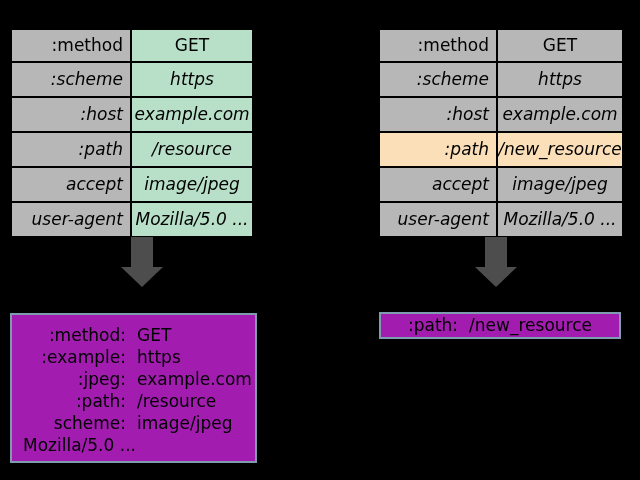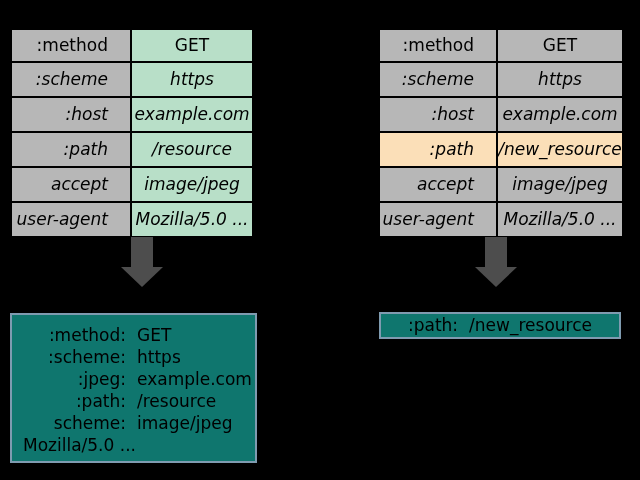--- a/index.html
+++ b/index.html
@@ -32,21 +32,21 @@
     border: 2px solid #000000;
     display: flex;
     align-items: center;
     font-size: 17px;
     line-height: 1;
     overflow: hidden;
     white-space: nowrap;
   }
   .cell-name {
     justify-content: flex-end;
-    padding-right: 22px;
+    padding-right: 7px;
     background: #b7b7b7;
   }
   .cell-value {
     justify-content: center;
     padding: 0 3px;
     background: #b7b7b7;
   }
 
   
   #table-left { left: 10px; top: 28px; }
@@ -87,21 +87,21 @@
     border-left: 21px solid transparent;
     border-right: 21px solid transparent;
     border-top: 20px solid #4d4d4d;
   }
   #arrow-left  { left: 121px; top: 237px; }
   #arrow-right { left: 475px; top: 237px; }
 
   
   .blue-box {
     position: absolute;
-    background: #0f766e;
+    background: #a21caf;
     border: 2px solid #7f9bb0;
     box-sizing: border-box;
   }
   #blue-left {
     left: 10px;
     top: 313px;
     width: 247px;
     height: 150px;
     padding: 9px 0 0 0;
   }
@@ -199,21 +199,21 @@
   <div class="shaft"></div>
   <div class="head"></div>
 </div>
 
 <div class="blue-box" id="blue-left">
   <div class="kv-row">
     <span class="kv-name">:method:</span>
     <span class="kv-value">GET</span>
   </div>
   <div class="kv-row">
-    <span class="kv-name">:scheme:</span>
+    <span class="kv-name">:example:</span>
     <span class="kv-value">https</span>
   </div>
   <div class="kv-row">
     <span class="kv-name">:jpeg:</span>
     <span class="kv-value">example.com</span>
   </div>
   <div class="kv-row">
     <span class="kv-name">:path:</span>
     <span class="kv-value">/resource</span>
   </div>

